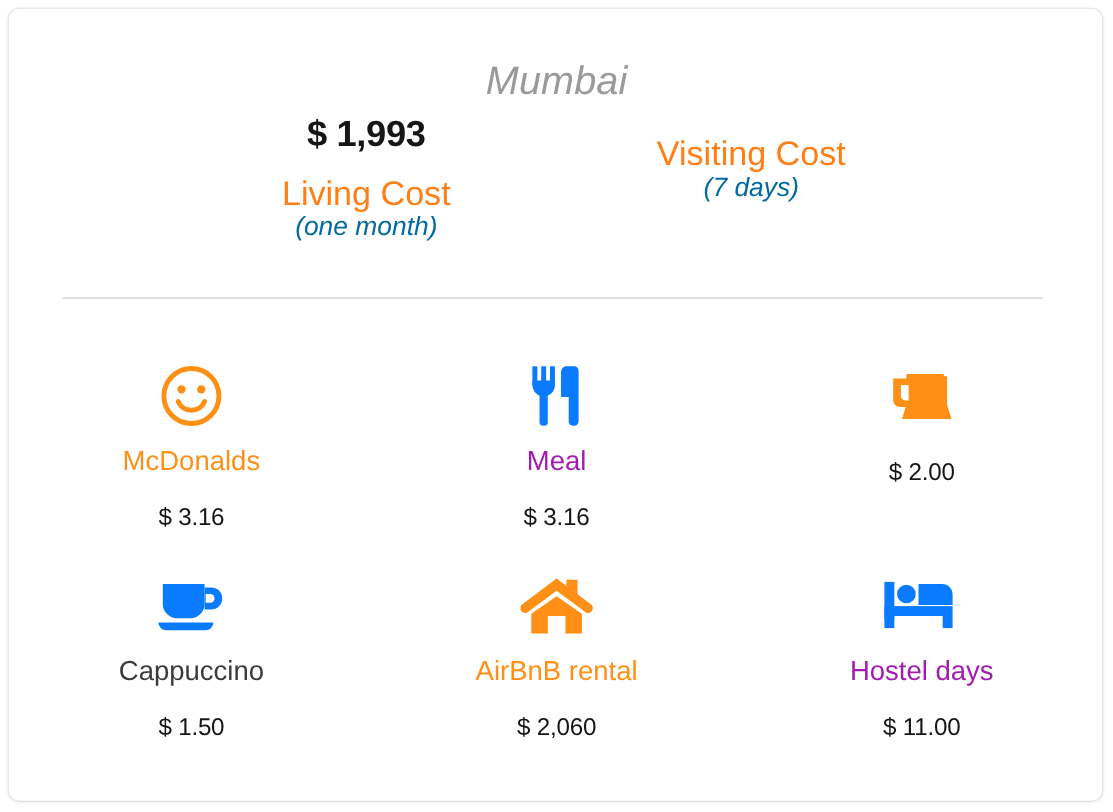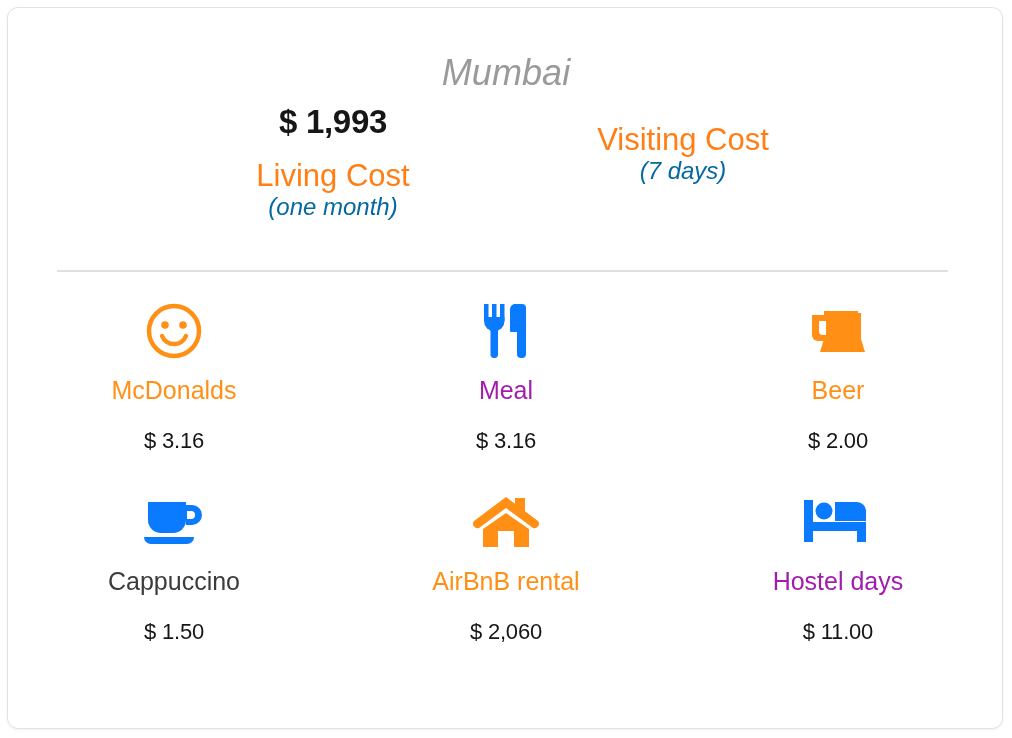--- a/index.html
+++ b/index.html
@@ -79,25 +79,26 @@
     top: 262px;
     left: 49px;
     width: 891px;
     height: 2px;
     background: #e0e0e0;
   }
 
   
   .grid {
     position: absolute;
-    top: 280px;
+    top: 309px;
     left: 0;
     width: 996px;
     display: flex;
     flex-wrap: wrap;
+    justify-content: space-between;
   }
   .item {
     width: 33.3333%;
     text-align: center;
     height: 191px;
     box-sizing: border-box;
     padding-top: 10px;
   }
   .item-icon {
     height: 66px;
@@ -180,21 +181,20 @@
       <div class="item-icon">
         <svg width="64" height="56" viewBox="0 0 64 56">
 
           <path d="M18 8 h34 v2 h3 v26 l4 13 h-45 l4 -13 v-18 z" fill="#ff9015"></path>
 
           <path d="M6 12 h16 v26 h-10 a6 6 0 0 1 -6 -6 z" fill="#ff9015"></path>
 
           <path d="M13 18 h7 v14 h-3 a4 4 0 0 1 -4 -4 z" fill="#ffffff"></path>
         </svg>
       </div>
-      <div class="item-label orange">Beer</div>
       <div class="item-price">$ 2.00</div>
     </div>
 
     <div class="item">
       <div class="item-icon">
         <svg width="68" height="52" viewBox="0 0 68 52">
 
           <path d="M8 6 h38 v18 a13 13 0 0 1 -13 13 h-12 a13 13 0 0 1 -13 -13 z" fill="#0a7bff"></path>
 
           <path d="M46 9 h6 a10 10 0 0 1 0 20 h-6 z" fill="#0a7bff"></path>

